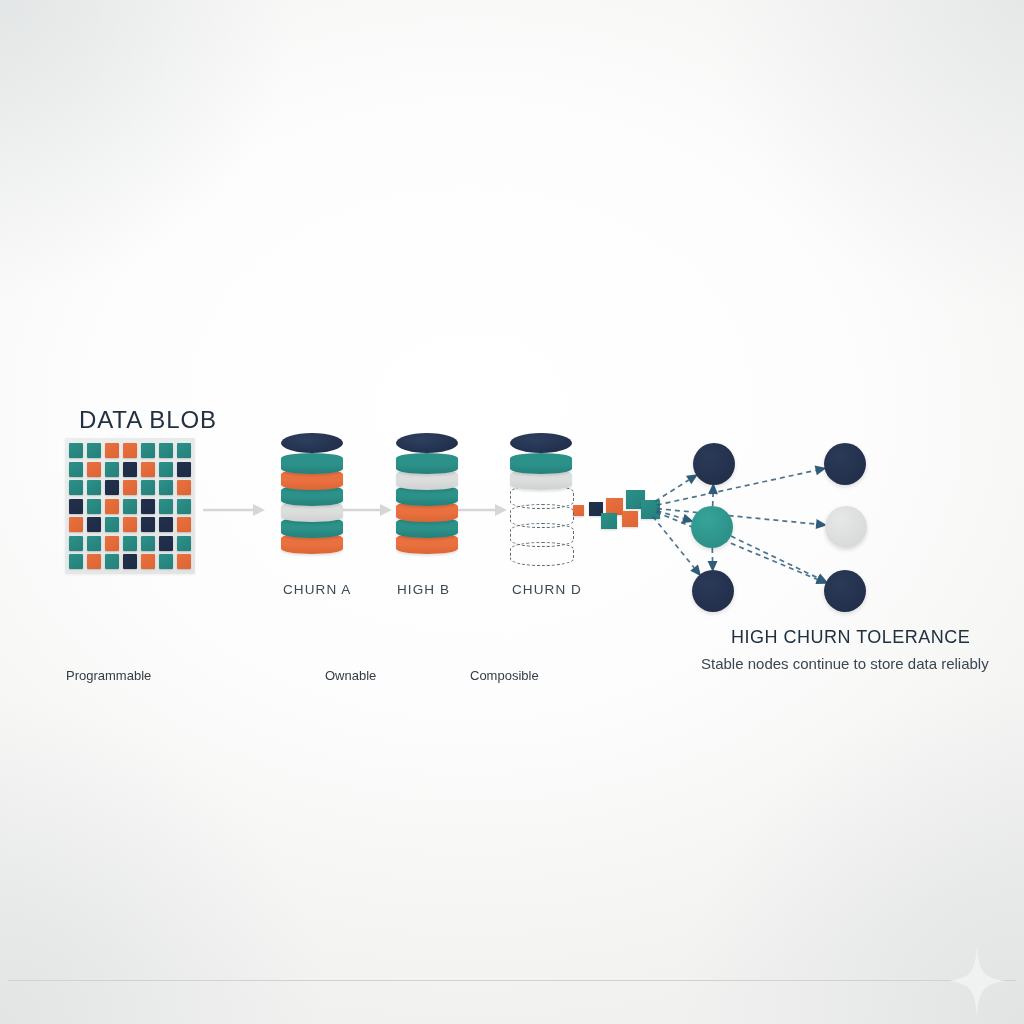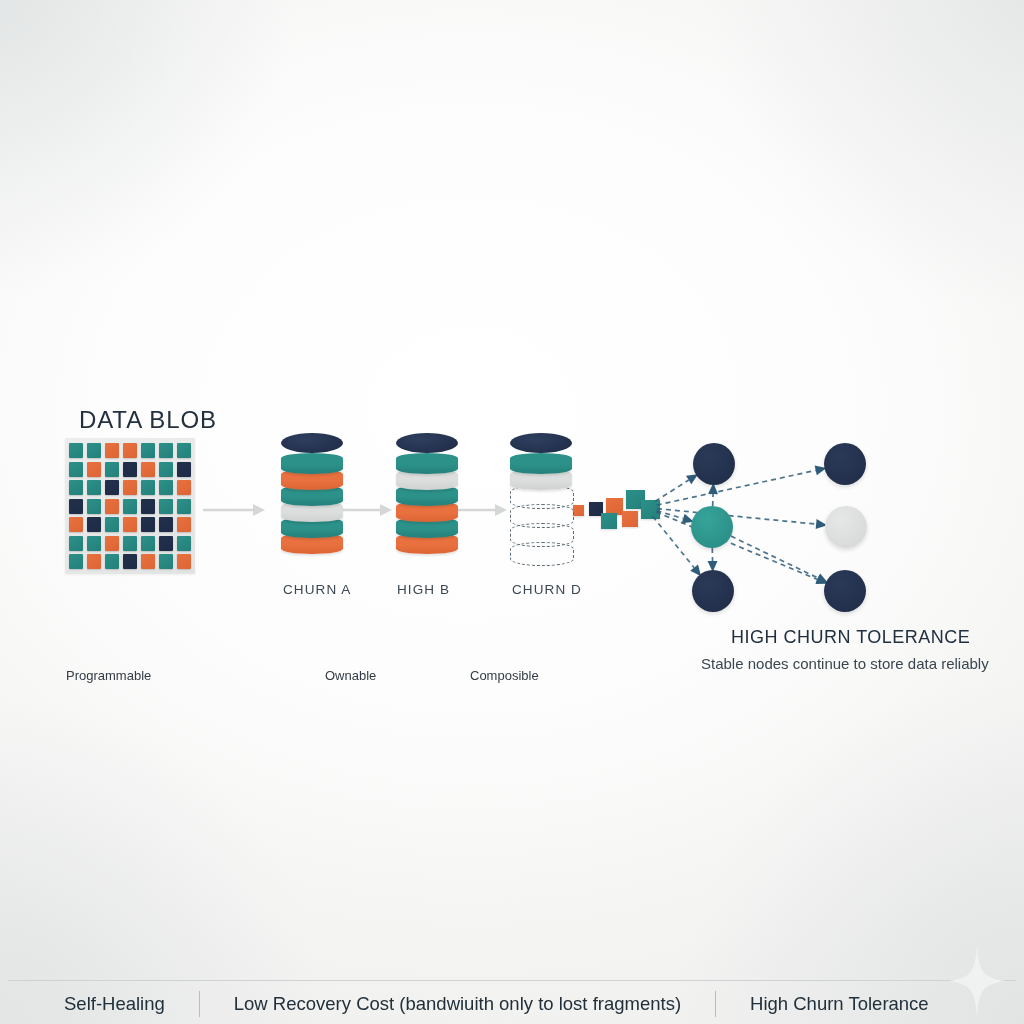--- a/index.html
+++ b/index.html
@@ -356,25 +356,18 @@
       <div class="net-node" style="left: 692px; top: 570px; width: 42px; height: 42px; background: radial-gradient(circle at 38% 32%, rgb(43, 58, 88) 0%, rgb(34, 48, 76) 70%);"></div>
       <div class="net-node" style="left: 824px; top: 443px; width: 42px; height: 42px; background: radial-gradient(circle at 38% 32%, rgb(43, 58, 88) 0%, rgb(34, 48, 76) 70%);"></div>
       <div class="net-node" style="left: 825px; top: 506px; width: 42px; height: 42px; background: radial-gradient(circle at 38% 32%, rgb(230, 231, 231) 0%, rgb(217, 219, 219) 72%);"></div>
       <div class="net-node" style="left: 824px; top: 570px; width: 42px; height: 42px; background: radial-gradient(circle at 38% 32%, rgb(43, 58, 88) 0%, rgb(34, 48, 76) 70%);"></div>
     </div>
 
   <div id="churn-title">HIGH CHURN TOLERANCE</div>
   <div id="churn-sub">Stable nodes continue to store data reliably</div>
 
   <div id="footer-rule"></div>
-  <div id="footer">
-    <div class="footer-item" id="f1">Self-Healing</div>
-    <div class="footer-sep"></div>
-    <div class="footer-item">Low Recovery Cost (bandwiuith only to lost fragments)</div>
-    <div class="footer-sep"></div>
-    <div class="footer-item">High Churn Tolerance</div>
-  </div>
 
   <svg id="sparkle" viewBox="0 0 58 72">
     <path d="M29 0 C31 26 34 33 58 36 C34 39 31 46 29 72 C27 46 24 39 0 36 C24 33 27 26 29 0 Z" fill="#f0f1f1"></path>
   </svg>
 
 </div>
 
 </body></html>

